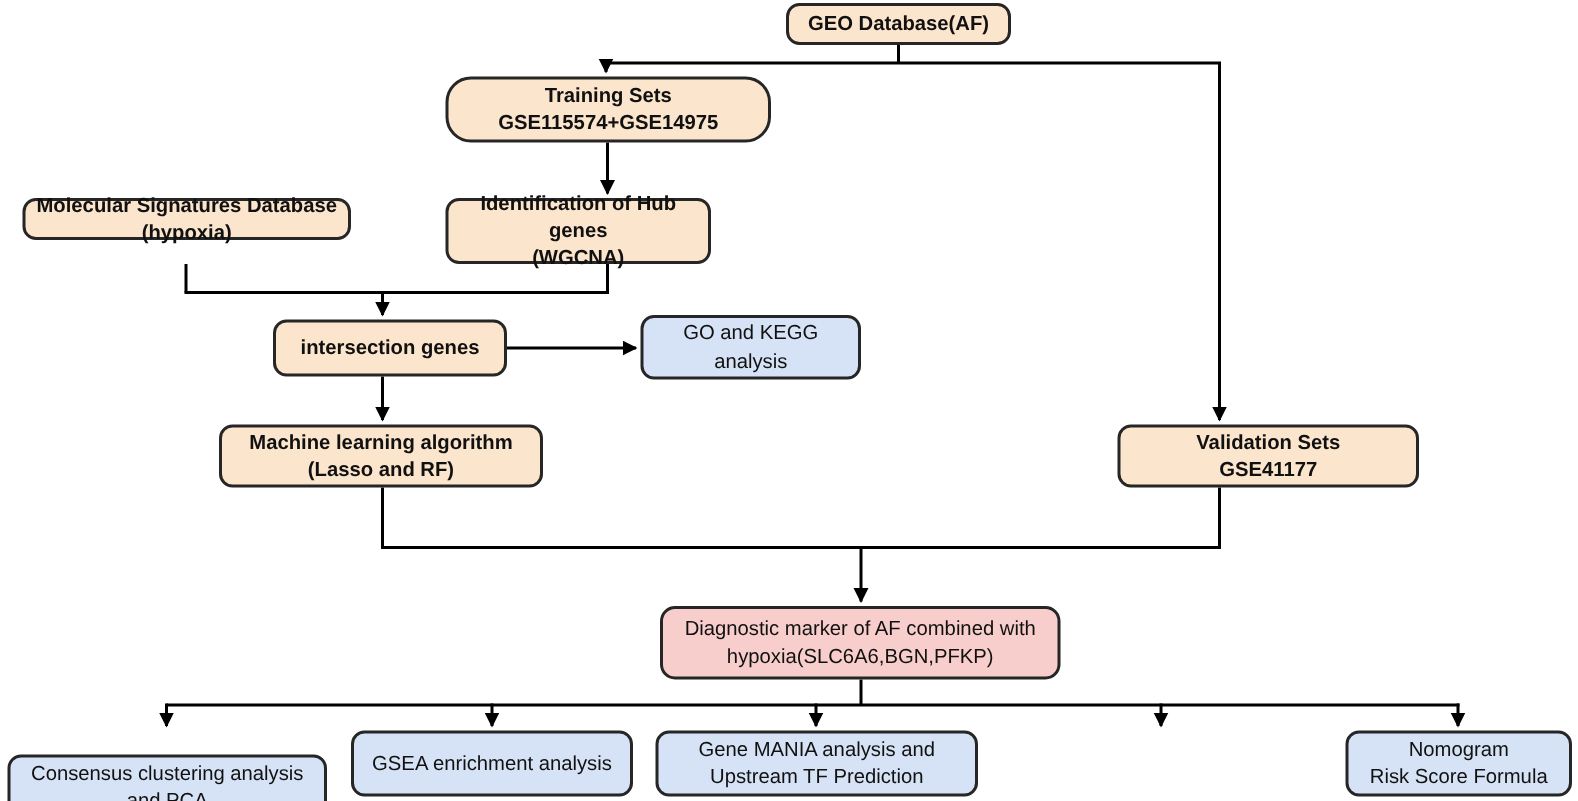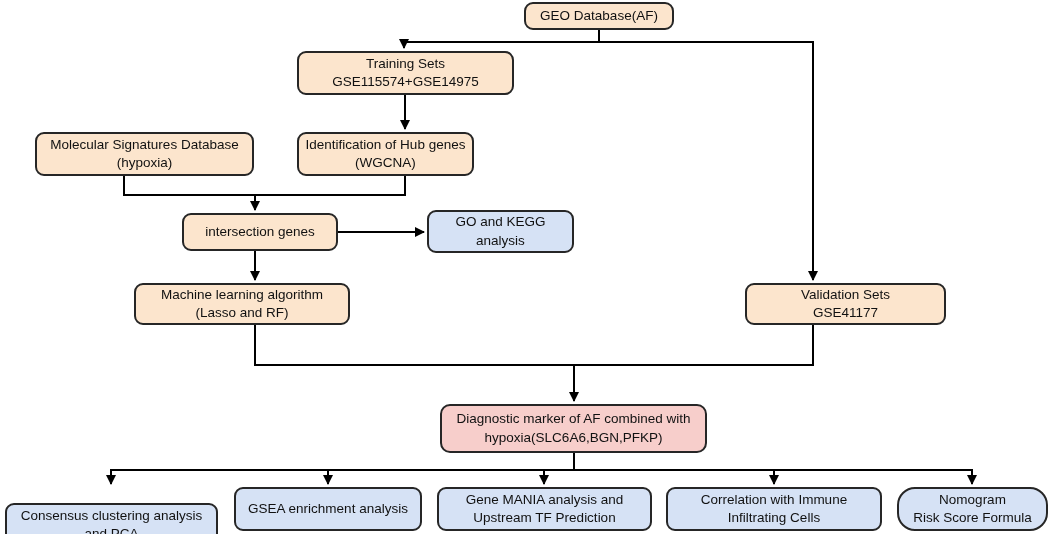--- a/index.html
+++ b/index.html
@@ -18,21 +18,21 @@
     display:flex;
     align-items:center;
     justify-content:center;
     text-align:center;
     white-space:pre-line;
     font-size:13.5px;
     line-height:1.35;
     color:#111111;
     padding:2px 6px;
   }
-  .peach{background:var(--peach,#fce5cd);}
+  .peach{background:var(--peach,#fce5cd);font-weight:bold;}
   .blue{background:var(--blue,#d6e2f5);}
   .pink{background:var(--pink,#f7cecb);}
   #wires{position:absolute;left:0;top:0;width:1052px;height:534px;}
 </style>
 </head>
 <body>
 
 <div id="canvas">
 
   <svg id="wires" viewBox="0 0 1052 534" xmlns="http://www.w3.org/2000/svg">
@@ -69,50 +69,48 @@
       <path d="M111,469 L111,484" marker-end="url(#arrow)"></path>
       <path d="M328,469 L328,484" marker-end="url(#arrow)"></path>
       <path d="M544,469 L544,484" marker-end="url(#arrow)"></path>
       <path d="M774,469 L774,484" marker-end="url(#arrow)"></path>
       <path d="M972,469 L972,484" marker-end="url(#arrow)"></path>
     </g>
   </svg>
 
   <div class="node peach" style="left:524px;top:2px;width:150px;height:28px;">GEO Database(AF)</div>
 
-  <div class="node peach" style="left:297px;top:51px;width:217px;height:44px;">Training Sets
+  <div class="node peach" style="left:297px;top:51px;width:217px;height:44px;border-radius:17px;">Training Sets
 GSE115574+GSE14975</div>
 
-  <div class="node peach" style="left:15px;top:132px;width:219px;height:44px;margin-left:20px;">Molecular Signatures Database
+  <div class="node peach" style="left:15px;top:132px;width:219px;height:28px;">Molecular Signatures Database
 (hypoxia)</div>
 
   <div class="node peach" style="left:297px;top:132px;width:177px;height:44px;">Identification of Hub genes
 (WGCNA)</div>
 
   <div class="node peach" style="left:182px;top:213px;width:156px;height:38px;">intersection genes</div>
 
   <div class="node blue" style="left:427px;top:210px;width:147px;height:43px;">GO and KEGG
 analysis</div>
 
-  <div class="node peach" style="left:134px;top:283px;width:216px;height:42px;">Machine learning algorithm
+  <div class="node peach" style="left:146px;top:283px;width:216px;height:42px;">Machine learning algorithm
 (Lasso and RF)</div>
 
   <div class="node peach" style="left:745px;top:283px;width:201px;height:42px;">Validation Sets
 GSE41177</div>
 
   <div class="node pink" style="left:440px;top:404px;width:267px;height:49px;border-radius:10px;">Diagnostic marker of AF combined with
 hypoxia(SLC6A6,BGN,PFKP)</div>
 
   <div class="node blue" style="left:5px;top:487px;width:213px;height:44px;margin-top:16px;">Consensus clustering analysis
 and PCA</div>
 
   <div class="node blue" style="left:234px;top:487px;width:188px;height:44px;">GSEA enrichment analysis</div>
 
   <div class="node blue" style="left:437px;top:487px;width:215px;height:44px;">Gene MANIA analysis and
 Upstream TF Prediction</div>
 
-  <div class="node blue" style="left:666px;top:487px;width:216px;height:44px;">Correlation with Immune
-Infiltrating Cells</div>
 
-  <div class="node blue" style="left:897px;top:487px;width:151px;height:44px;border-radius:18px;">Nomogram
+  <div class="node blue" style="left:897px;top:487px;width:151px;height:44px;">Nomogram
 Risk Score Formula</div>
 
 </div>
 
 </body></html>

